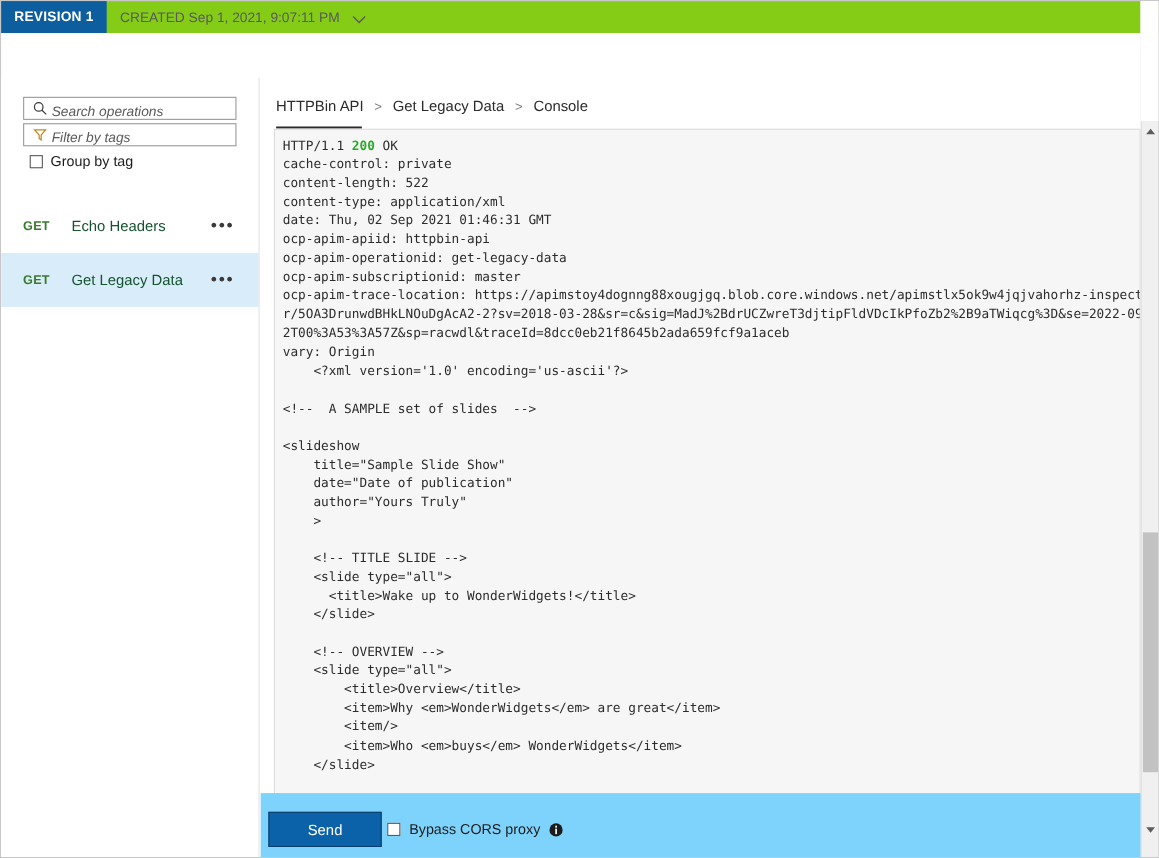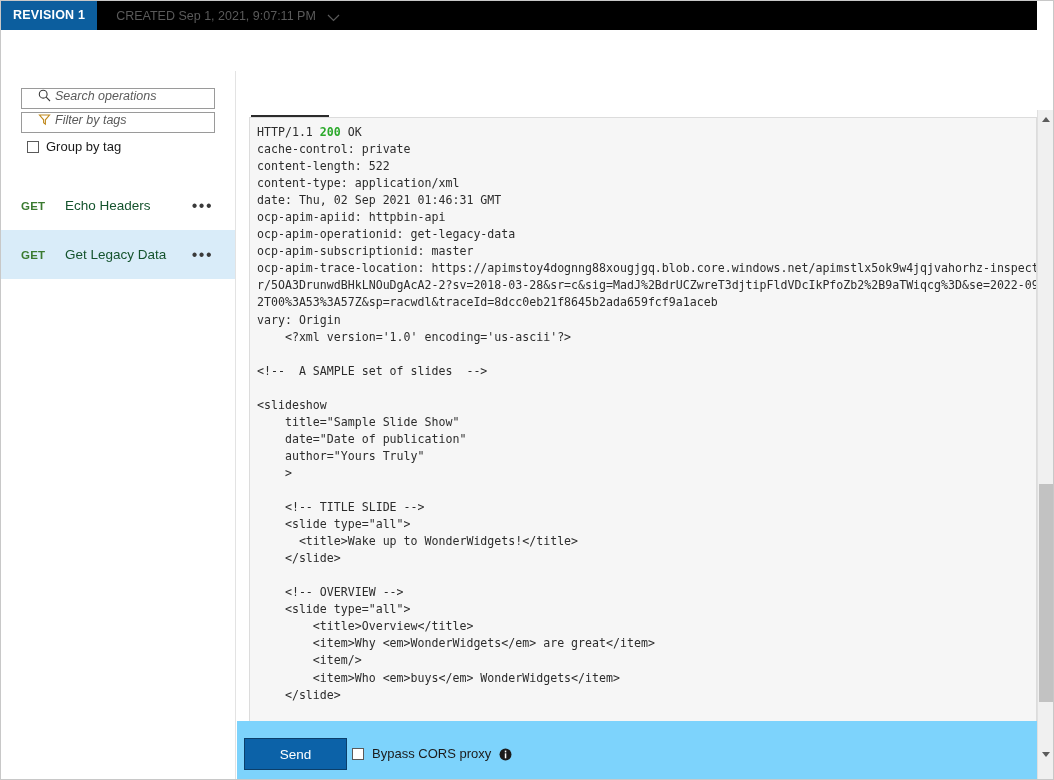--- a/index.html
+++ b/index.html
@@ -22,40 +22,40 @@
     box-sizing: border-box;
     border: 1px solid #c8c8c8;
   }
 
   
   .revbar {
     position: absolute;
     left: 0; top: 0;
     width: 1052px;
     height: 29px;
-    background: #000000;
+    background: #84cc16;
     display: flex;
     align-items: center;
     box-sizing: border-box;
   }
   .rev-badge {
     background: #0c5e9e;
     color: #ffffff;
     font-weight: bold;
     font-size: 12.5px;
     letter-spacing: .2px;
     height: 29px;
     line-height: 29px;
     padding: 0 12px;
     box-sizing: border-box;
   }
   .rev-created {
     color: #5a5a5a;
     font-size: 12.5px;
-    margin-left: 19px;
+    margin-left: 12px;
     white-space: nowrap;
   }
   .rev-chevron {
     margin-left: 9px;
     display: inline-block;
     width: 17px; height: 17px;
     position: relative;
     top: 2px;
   }
 
@@ -103,22 +103,22 @@
   }
   .field {
     position: absolute;
     left: 20px;
     width: 194px;
     height: 21px;
     border: 1px solid #9a9a9a;
     background: #ffffff;
     box-sizing: border-box;
     display: flex;
-    align-items: flex-start;
-    padding-left: 16px;
+    align-items: flex-end;
+    padding-left: 8px;
   }
   .field input {
     border: 0;
     outline: 0;
     background: transparent;
     font-family: "Liberation Sans", sans-serif;
     font-size: 12.5px;
     font-style: italic;
     color: #4a4a4a;
     width: 158px;
@@ -383,20 +383,27 @@
       </div>
       <div class="oprow selected">
         <span class="op-verb">GET</span>
         <span class="op-name">Get Legacy Data</span>
         <span class="op-dots">•••</span>
       </div>
     </div>
   </div>
 
   <div class="rightpane">
+    <div class="breadcrumb">
+      <span class="bc-item link">HTTPBin API</span>
+      <span class="bc-sep">&gt;</span>
+      <span class="bc-item link">Get Legacy Data</span>
+      <span class="bc-sep">&gt;</span>
+      <span class="bc-item">Console</span>
+    </div>
     <div class="bc-underline"></div>
 
     <div class="respbox">
       <pre class="respcode"><span>HTTP/1.1 </span><span class="tok-ok">200</span><span> OK</span>
 <span>cache-control: private
 content-length: 522
 content-type: application/xml
 date: Thu, 02 Sep 2021 01:46:31 GMT
 ocp-apim-apiid: httpbin-api
 ocp-apim-operationid: get-legacy-data

